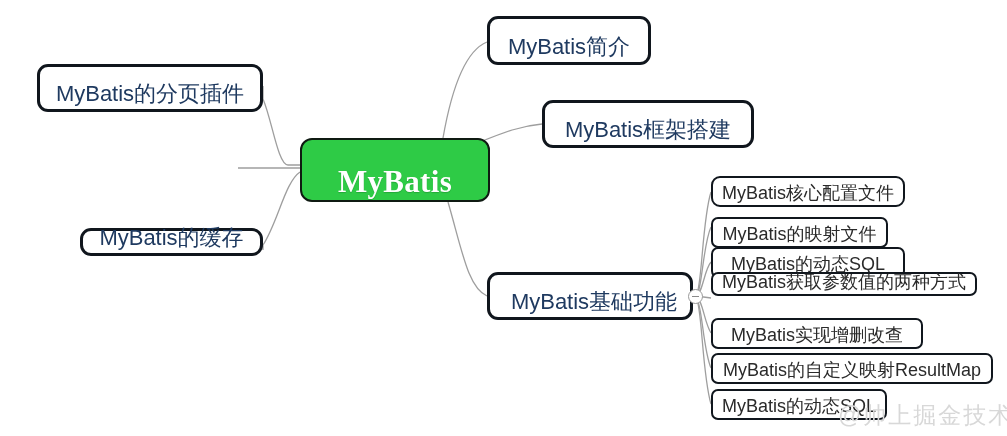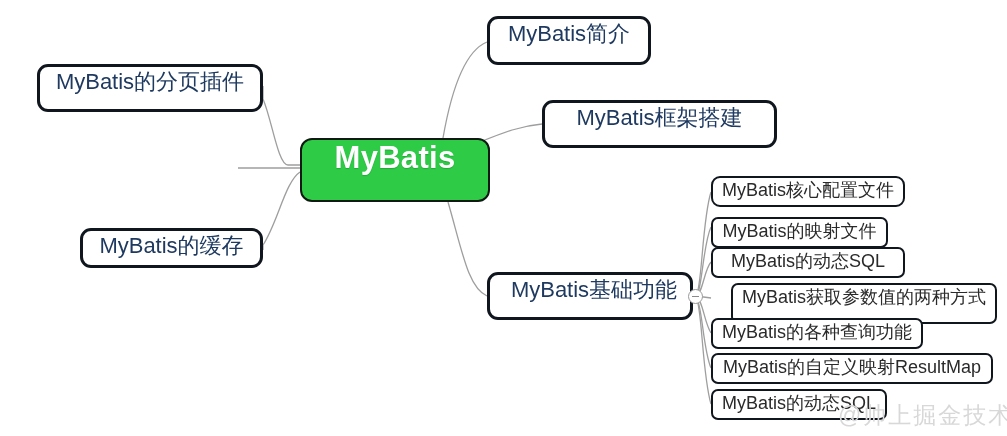--- a/index.html
+++ b/index.html
@@ -29,21 +29,21 @@
     top: 0;
     width: 1007px;
     height: 436px;
     pointer-events: none;
   }
 
   .node {
     position: absolute;
     box-sizing: border-box;
     display: flex;
-    align-items: flex-start;
+    align-items: flex-end;
     justify-content: center;
     background: #ffffff;
     white-space: nowrap;
   }
 
   
   .node-root {
     background: #2ecb46;
     border: 2px solid #0f1a12;
     border-radius: 12px;
@@ -118,38 +118,38 @@
       <path d="M696,296 C702,290 702,220 711,192"></path>
       <path d="M696,296 C702,292 703,244 711,227"></path>
       <path d="M696,296 C703,293 704,270 711,262"></path>
       <path d="M696,296 L711,298"></path>
       <path d="M696,297 C703,300 704,322 711,333"></path>
       <path d="M696,297 C702,302 703,350 711,368"></path>
       <path d="M696,297 C702,304 702,374 711,404"></path>
     </g>
   </svg>
 
-  <div class="node node-root" style="left:300px; top:138px; width:190px; height:64px;">
+  <div class="node node-root" style="left:300px; top:138px; width:190px; height:64px;font-family:Liberation Serif, serif;">
     <span>MyBatis</span>
   </div>
 
   <div class="node node-l2" style="left:37px; top:64px; width:226px; height:48px;">
     <span>MyBatis的分页插件</span>
   </div>
 
 
-  <div class="node node-l2" style="left:80px; top:228px; width:183px; height:40px;">
+  <div class="node node-l2" style="left:80px; top:228px; width:183px; height:28px;">
     <span>MyBatis的缓存</span>
   </div>
 
   <div class="node node-l2" style="left:487px; top:16px; width:164px; height:49px;">
     <span>MyBatis简介</span>
   </div>
 
-  <div class="node node-l2" style="left:542px; top:100px; width:235px; height:48px;">
+  <div class="node node-l2" style="left:542px; top:100px; width:212px; height:48px;">
     <span>MyBatis框架搭建</span>
   </div>
 
   <div class="node node-l2" style="left:487px; top:272px; width:206px; height:48px;padding-left:8px;">
     <span>MyBatis基础功能</span>
   </div>
 
   <div class="collapse-toggle" style="left:688px; top:289px;">
     <span class="bar"></span>
   </div>
@@ -159,26 +159,26 @@
   </div>
 
   <div class="node node-l3" style="left:711px; top:217px; width:177px; height:31px;">
     <span>MyBatis的映射文件</span>
   </div>
 
   <div class="node node-l3" style="left:711px; top:247px; width:194px; height:31px;">
     <span>MyBatis的动态SQL</span>
   </div>
 
-  <div class="node node-l3" style="left:711px; top:283px; width:266px; height:41px;margin-left:20px;">
+  <div class="node node-l3" style="left:711px; top:272px; width:266px; height:24px;">
     <span>MyBatis获取参数值的两种方式</span>
   </div>
 
   <div class="node node-l3" style="left:711px; top:318px; width:212px; height:31px;">
-    <span>MyBatis的各种查询功能</span>
+    <span>MyBatis实现增删改查</span>
   </div>
 
   <div class="node node-l3" style="left:711px; top:389px; width:176px; height:31px;">
     <span>MyBatis的动态SQL</span>
   </div>
 
   <div class="node node-l3" style="left:711px; top:353px; width:282px; height:31px;">
     <span>MyBatis的自定义映射ResultMap</span>
   </div>
 

